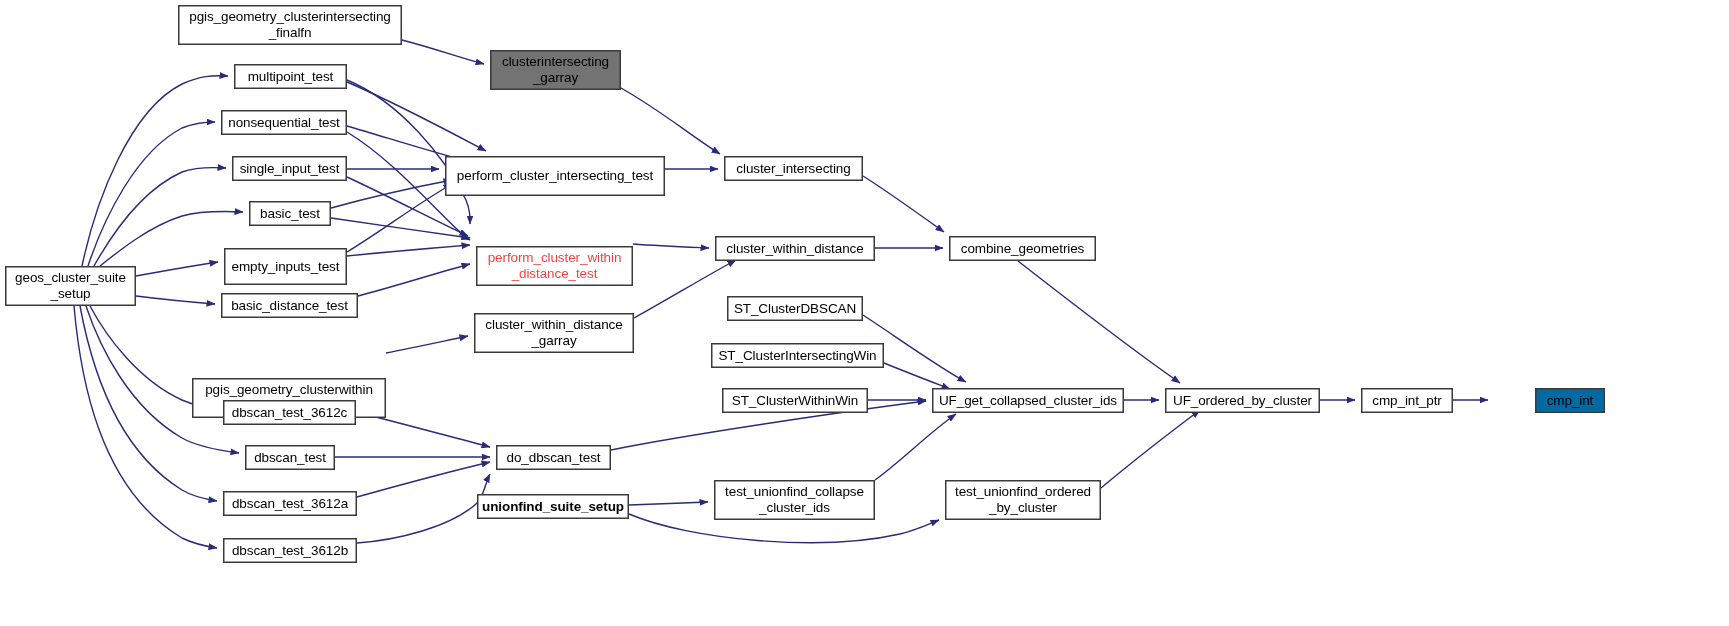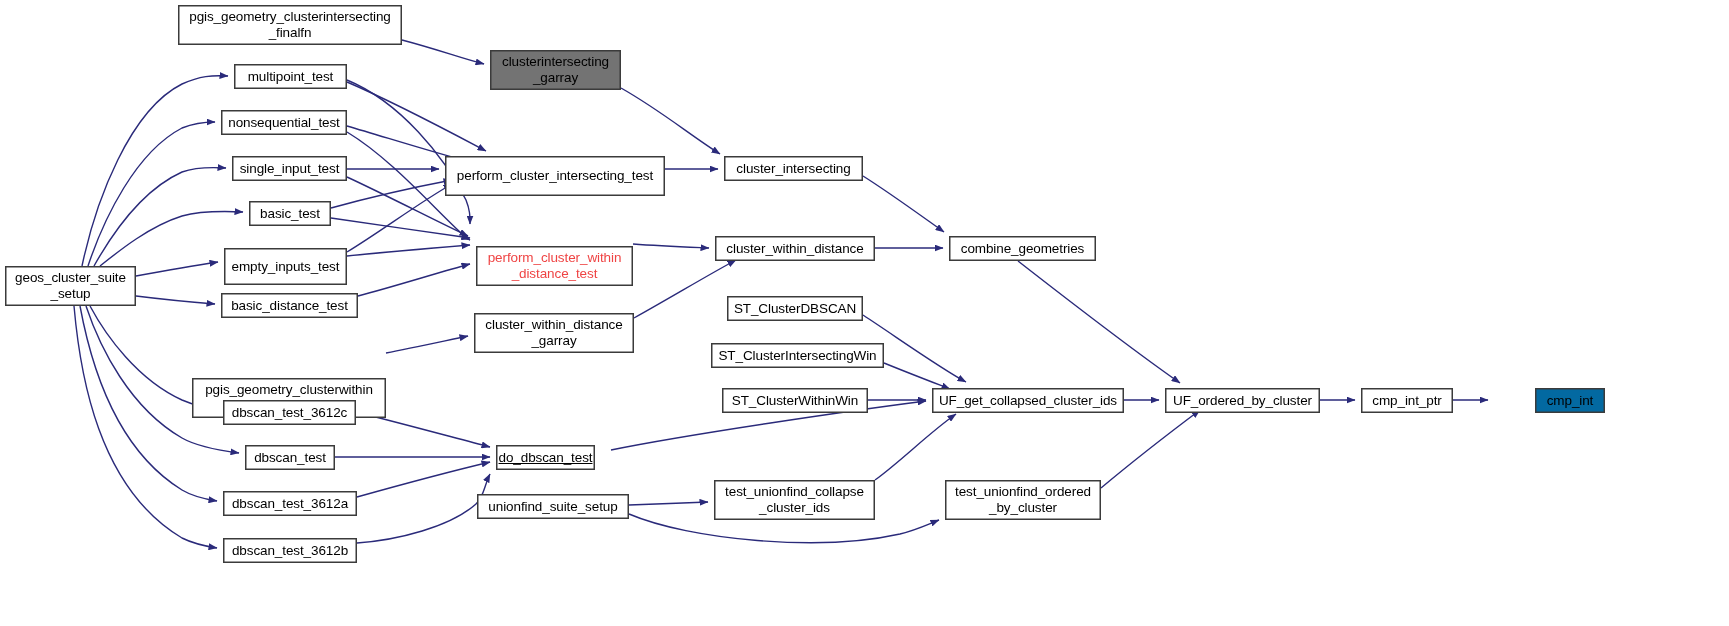--- a/index.html
+++ b/index.html
@@ -141,22 +141,22 @@
       <div class="node" style="left: 711px; top: 343px; width: 173px; height: 25px; border-color: rgb(59, 59, 59); background: rgb(255, 255, 255); color: rgb(0, 0, 0);"><span class="node-label">ST_ClusterIntersectingWin</span></div>
       <div class="node" style="left: 192px; top: 341px; width: 194px; height: 40px; border-color: rgb(59, 59, 59); background: rgb(255, 255, 255); color: rgb(0, 0, 0); margin-top: 37px;"><span class="node-label">pgis_geometry_clusterwithin
 _finalfn</span></div>
       <div class="node" style="left: 722px; top: 388px; width: 146px; height: 25px; border-color: rgb(59, 59, 59); background: rgb(255, 255, 255); color: rgb(0, 0, 0);"><span class="node-label">ST_ClusterWithinWin</span></div>
       <div class="node" style="left: 932px; top: 388px; width: 192px; height: 25px; border-color: rgb(59, 59, 59); background: rgb(255, 255, 255); color: rgb(0, 0, 0);"><span class="node-label">UF_get_collapsed_cluster_ids</span></div>
       <div class="node" style="left: 1165px; top: 388px; width: 155px; height: 25px; border-color: rgb(59, 59, 59); background: rgb(255, 255, 255); color: rgb(0, 0, 0);"><span class="node-label">UF_ordered_by_cluster</span></div>
       <div class="node" style="left: 1361px; top: 388px; width: 92px; height: 25px; border-color: rgb(59, 59, 59); background: rgb(255, 255, 255); color: rgb(0, 0, 0);"><span class="node-label">cmp_int_ptr</span></div>
       <div class="node highlight" style="left: 1494px; top: 388px; width: 70px; height: 25px; border-color: rgb(59, 59, 59); background: #0369a1; color: rgb(0, 0, 0); margin-left: 41px;"><span class="node-label">cmp_int</span></div>
       <div class="node" style="left: 223px; top: 400px; width: 133px; height: 25px; border-color: rgb(59, 59, 59); background: rgb(255, 255, 255); color: rgb(0, 0, 0);"><span class="node-label">dbscan_test_3612c</span></div>
       <div class="node" style="left: 245px; top: 445px; width: 90px; height: 25px; border-color: rgb(59, 59, 59); background: rgb(255, 255, 255); color: rgb(0, 0, 0);"><span class="node-label">dbscan_test</span></div>
-      <div class="node" style="left: 496px; top: 445px; width: 99px; height: 25px; border-color: rgb(59, 59, 59); background: rgb(255, 255, 255); color: rgb(0, 0, 0); text-decoration: underline;"><span class="node-label">do_dbscan_test</span></div>
-      <div class="node" style="left: 477px; top: 494px; width: 152px; height: 25px; border-color: rgb(59, 59, 59); background: rgb(255, 255, 255); color: rgb(0, 0, 0);"><span class="node-label">unionfind_suite_setup</span></div>
+      <div class="node" style="left: 496px; top: 445px; width: 115px; height: 25px; border-color: rgb(59, 59, 59); background: rgb(255, 255, 255); color: rgb(0, 0, 0);"><span class="node-label">do_dbscan_test</span></div>
+      <div class="node" style="left: 477px; top: 494px; width: 152px; height: 25px; border-color: rgb(59, 59, 59); background: rgb(255, 255, 255); color: rgb(0, 0, 0); font-weight: bold;"><span class="node-label">unionfind_suite_setup</span></div>
       <div class="node" style="left: 714px; top: 480px; width: 161px; height: 40px; border-color: rgb(59, 59, 59); background: rgb(255, 255, 255); color: rgb(0, 0, 0);"><span class="node-label">test_unionfind_collapse
 _cluster_ids</span></div>
       <div class="node" style="left: 945px; top: 480px; width: 156px; height: 40px; border-color: rgb(59, 59, 59); background: rgb(255, 255, 255); color: rgb(0, 0, 0);"><span class="node-label">test_unionfind_ordered
 _by_cluster</span></div>
       <div class="node" style="left: 223px; top: 491px; width: 134px; height: 25px; border-color: rgb(59, 59, 59); background: rgb(255, 255, 255); color: rgb(0, 0, 0);"><span class="node-label">dbscan_test_3612a</span></div>
       <div class="node" style="left: 223px; top: 538px; width: 134px; height: 25px; border-color: rgb(59, 59, 59); background: rgb(255, 255, 255); color: rgb(0, 0, 0);"><span class="node-label">dbscan_test_3612b</span></div>
     </div>
 
 </div>
 

